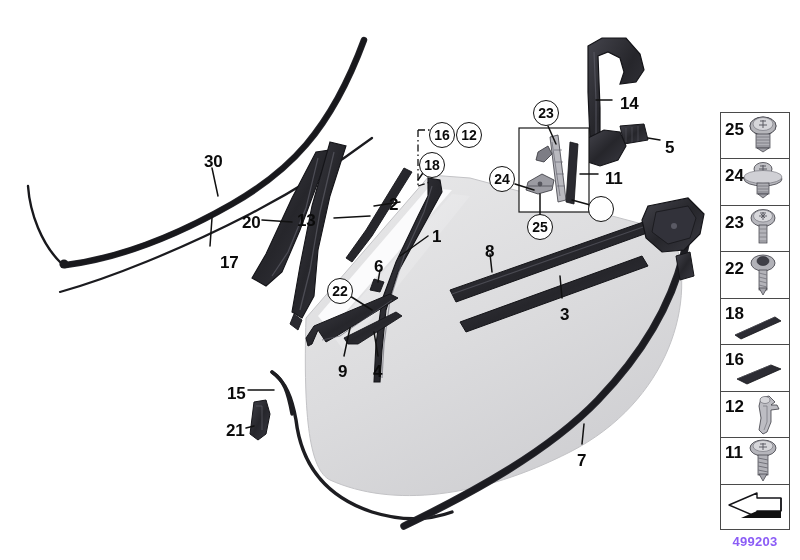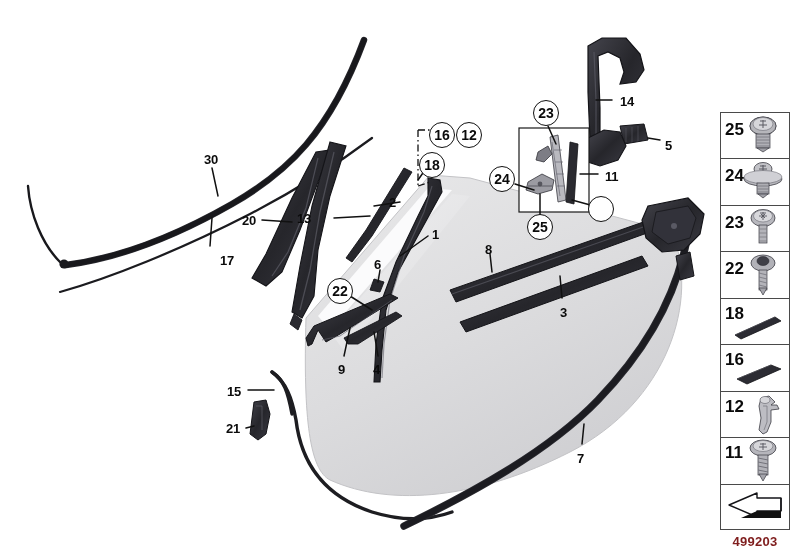--- a/index.html
+++ b/index.html
@@ -1,34 +1,34 @@
 <!DOCTYPE html>
 <html><head>
 <meta charset="utf-8">
 <style>
   html,body{margin:0;padding:0;background:#ffffff;}
   body{width:800px;height:560px;overflow:hidden;
        font-family:"Liberation Sans",sans-serif;}
   #stage{position:relative;width:800px;height:560px;background:#fff;}
   svg.layer{position:absolute;left:0;top:0;width:800px;height:560px;}
   .lbl{position:absolute;font-family:"Liberation Sans",sans-serif;
-       font-weight:bold;font-size:13px;color:#0b0b0b;line-height:1;
+       font-weight:bold;font-size:17px;color:#0b0b0b;line-height:1;
        white-space:nowrap;letter-spacing:-0.3px;}
   .clbl{position:absolute;width:26px;height:26px;border-radius:50%;
         border:1.7px solid #111;background:#fff;color:#0b0b0b;
         font-weight:bold;font-size:14px;display:flex;align-items:center;
         justify-content:center;box-sizing:border-box;}
   .sb-num{position:absolute;font-weight:bold;font-size:17px;color:#0b0b0b;}
   #sidebar{position:absolute;left:720px;top:112px;width:70px;height:418px;
            border:1.3px solid #4a4a4a;box-sizing:border-box;background:#fff;}
   .sb-row{position:relative;height:46.44px;border-bottom:1.3px solid #4a4a4a;
           box-sizing:border-box;}
   .sb-row:last-child{border-bottom:none;}
   #diagid{position:absolute;left:720px;top:534px;width:70px;text-align:center;
-          font-size:13px;font-weight:bold;color:#7f1d1d;letter-spacing:0.3px;}
+          font-size:13px;font-weight:bold;color:#8b5cf6;letter-spacing:0.3px;}
 </style>
 </head>
 <body>
 
 <div id="stage">
 
   <svg class="layer" viewBox="0 0 800 560">
     <defs>
       <linearGradient id="gGlass" x1="0" y1="0" x2="0.6" y2="1">
         <stop offset="0%" stop-color="#e9e9ea"></stop>

